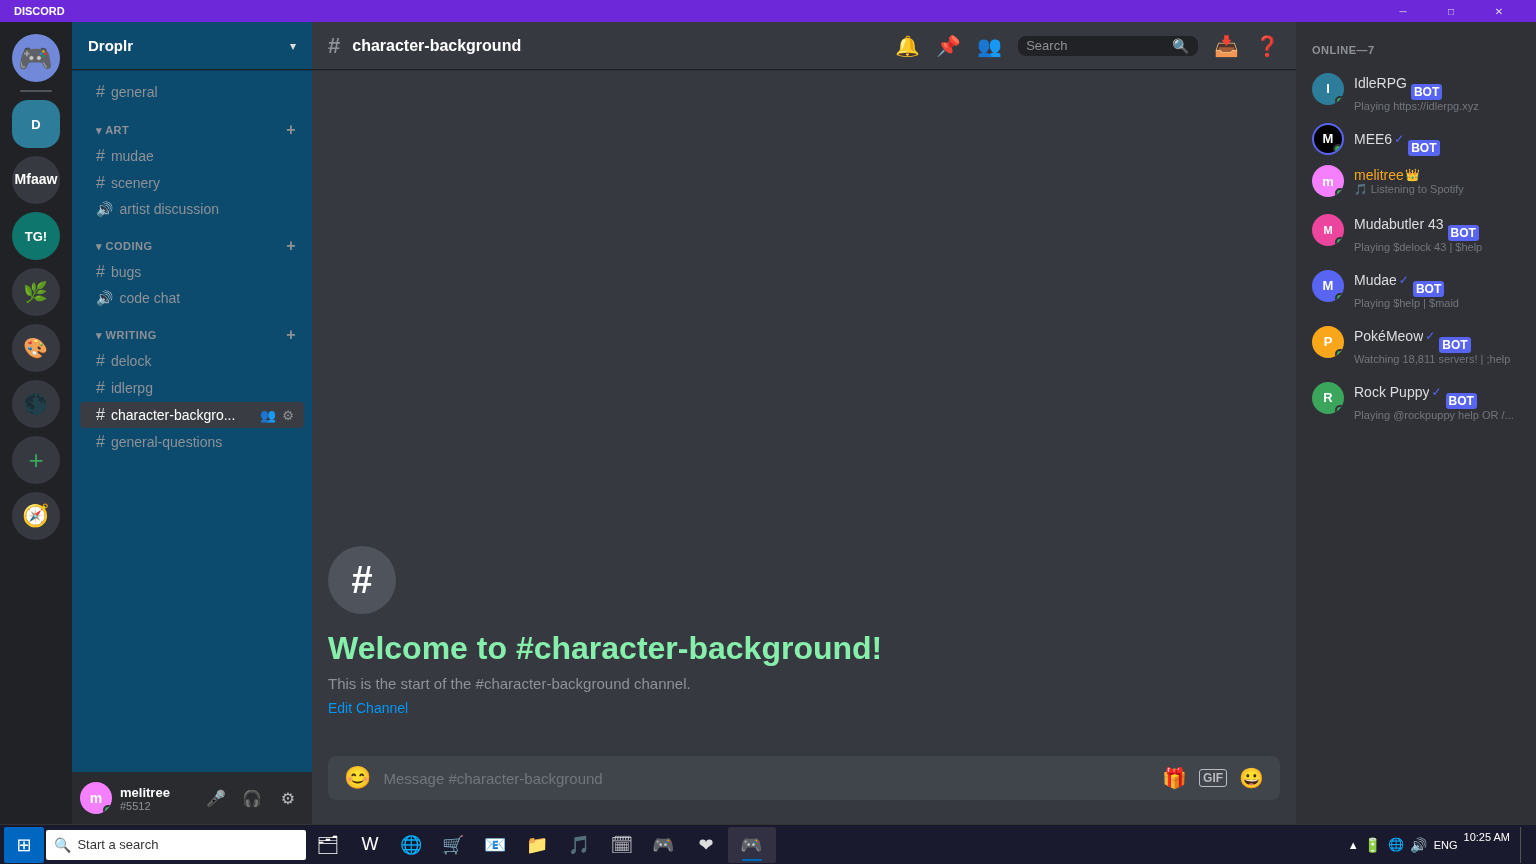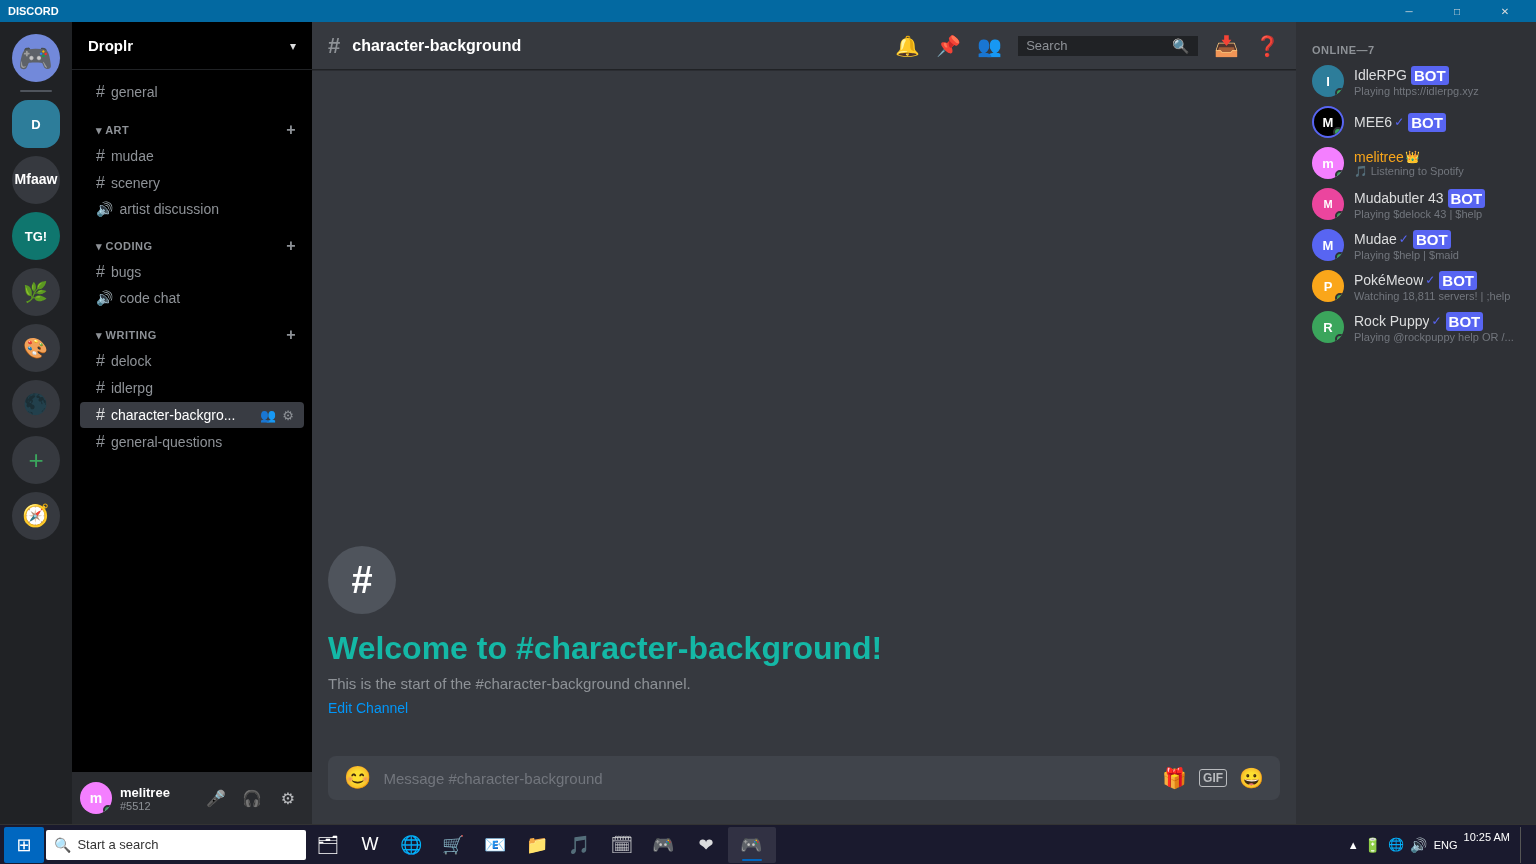--- a/index.html
+++ b/index.html
@@ -1,36 +1,36 @@
 <!DOCTYPE html>
 <html><head>
   <meta charset="utf-8">
   <style>
     * { margin: 0; padding: 0; box-sizing: border-box; }
     body { width: 1536px; height: 864px; overflow: hidden; font-family: 'Whitney', 'Helvetica Neue', Helvetica, Arial, sans-serif; background: #36393f; color: #dcddde; font-size: 14px; display: flex; flex-direction: column; }
 
     
-    .titlebar { height: 22px; background: #0369a1; display: flex; align-items: center; justify-content: space-between; padding: 0 8px; -webkit-app-region: drag; }
+    .titlebar { height: 22px; background: #6d28d9; display: flex; align-items: center; justify-content: space-between; padding: 0 14px; -webkit-app-region: drag; }
     .titlebar-left { display: flex; align-items: center; gap: 6px; }
     .titlebar-logo { color: #fff; font-size: 11px; font-weight: 700; }
     .titlebar-controls { display: flex; gap: 2px; }
     .titlebar-btn { width: 46px; height: 22px; background: transparent; border: none; color: #dcddde; font-size: 10px; cursor: pointer; display: flex; align-items: center; justify-content: center; }
 
     
     .app { display: flex; flex: 1; height: calc(864px - 22px); }
 
     
     .server-list { width: 72px; background: #202225; display: flex; flex-direction: column; align-items: center; padding: 12px 0; gap: 8px; overflow-y: auto; flex-shrink: 0; }
     .server-icon { width: 48px; height: 48px; border-radius: 50%; background: #36393f; display: flex; align-items: center; justify-content: center; cursor: pointer; overflow: hidden; transition: border-radius 0.2s; }
     .server-separator { width: 32px; height: 2px; background: #4f545c; border-radius: 1px; }
     .server-icon.add-server { background: #36393f; color: #3ba55c; font-size: 24px; }
     .server-icon.explore { background: #36393f; color: #3ba55c; font-size: 20px; }
 
     
-    .channel-sidebar { width: 240px; background: #000000; display: flex; flex-direction: column; flex-shrink: 0; }
+    .channel-sidebar { width: 240px; background: #0c4a6e; display: flex; flex-direction: column; flex-shrink: 0; }
     .sidebar-header { height: 48px; padding: 0 16px; display: flex; align-items: center; justify-content: space-between; border-bottom: 1px solid #202225; cursor: pointer; box-shadow: 0 1px 0 rgba(0,0,0,0.2); }
     .sidebar-header-title { font-weight: 600; color: #fff; font-size: 15px; }
     .sidebar-header-chevron { color: #dcddde; font-size: 12px; }
     .sidebar-channels { flex: 1; overflow-y: auto; padding: 8px 0; }
     .channel-item { display: flex; align-items: center; padding: 4px 8px 4px 16px; border-radius: 4px; cursor: pointer; color: #8e9297; margin: 1px 8px; }
     .channel-item.active { background: #393c43; color: #fff; }
     .channel-icon { margin-right: 6px; font-size: 16px; color: #8e9297; }
     .channel-name { font-size: 14px; font-weight: 500; flex: 1; }
     .channel-item.active .channel-icon { color: #dcddde; }
     .category-header { display: flex; align-items: center; justify-content: space-between; padding: 16px 8px 4px 16px; color: #8e9297; font-size: 11px; font-weight: 700; letter-spacing: 0.5px; text-transform: uppercase; cursor: pointer; margin: 0 8px; }
@@ -47,30 +47,30 @@
     .channel-item.active .channel-item-icons { opacity: 1; }
     .channel-item-icon-btn { width: 16px; height: 16px; color: #8e9297; display: flex; align-items: center; justify-content: center; font-size: 13px; }
 
     
     .main-content { flex: 1; display: flex; flex-direction: column; background: #36393f; }
     .channel-header { height: 48px; background: #36393f; border-bottom: 1px solid #202225; display: flex; align-items: center; padding: 0 16px; gap: 12px; box-shadow: 0 1px 0 rgba(0,0,0,0.2); flex-shrink: 0; }
     .channel-header-hash { color: #8e9297; font-size: 22px; font-weight: 700; }
     .channel-header-name { font-weight: 700; color: #fff; font-size: 16px; }
     .header-actions { margin-left: auto; display: flex; align-items: center; gap: 16px; }
     .header-icon-btn { color: #b9bbbe; cursor: pointer; font-size: 20px; background: none; border: none; display: flex; align-items: center; justify-content: center; }
-    .search-bar { display: flex; align-items: center; background: #202225; border-radius: 0; padding: 2px 8px; width: 180px; cursor: pointer; }
+    .search-bar { display: flex; align-items: center; background: #202225; border-radius: 8px; padding: 2px 8px; width: 180px; cursor: pointer; }
     .search-bar-text { color: #8e9297; font-size: 13px; flex: 1; }
     .search-bar-icon { color: #8e9297; font-size: 14px; }
 
     
     .chat-area { flex: 1; display: flex; flex-direction: column; overflow: hidden; }
     .messages-container { flex: 1; overflow-y: auto; padding: 20px 0; display: flex; flex-direction: column; justify-content: flex-end; }
     .channel-welcome { padding: 20px 16px; }
     .welcome-hash-icon { width: 68px; height: 68px; border-radius: 50%; background: #4f545c; display: flex; align-items: center; justify-content: center; font-size: 36px; font-weight: 700; color: #fff; margin-bottom: 16px; }
-    .welcome-title { font-size: 32px; font-weight: 800; color: #14b8a6; margin-bottom: 8px; }
+    .welcome-title { font-size: 32px; font-weight: 800; color: #86efac; margin-bottom: 8px; }
     .welcome-desc { color: #8e9297; font-size: 15px; margin-bottom: 8px; }
     .edit-channel-link { color: #0097fa; font-size: 14px; cursor: pointer; }
 
     
     .message-input-area { padding: 0 16px 24px; flex-shrink: 0; }
     .message-input-wrapper { background: #40444b; border-radius: 8px; display: flex; align-items: center; padding: 0 16px; min-height: 44px; }
     .message-input-emoji-btn { color: #b9bbbe; font-size: 22px; cursor: pointer; margin-right: 12px; }
     .message-input { flex: 1; background: transparent; border: none; outline: none; color: #dcddde; font-size: 15px; }
     .message-input::placeholder { color: #72767d; }
     .message-input-actions { display: flex; gap: 12px; align-items: center; margin-left: 8px; }
@@ -82,21 +82,21 @@
     .members-category { font-size: 11px; font-weight: 700; color: #8e9297; text-transform: uppercase; letter-spacing: 0.5px; padding: 6px 8px 4px 16px; }
     .member-item { display: flex; align-items: center; padding: 4px 8px; margin: 1px 8px; border-radius: 4px; cursor: pointer; gap: 10px; }
     .member-avatar { width: 32px; height: 32px; border-radius: 50%; background: #7289da; display: flex; align-items: center; justify-content: center; flex-shrink: 0; position: relative; overflow: hidden; }
     .status-dot { position: absolute; bottom: -1px; right: -1px; width: 10px; height: 10px; border-radius: 50%; border: 2px solid #2f3136; }
     .status-dot.online { background: #3ba55c; }
     .status-dot.offline { background: #747f8d; }
     .member-info { flex: 1; min-width: 0; }
     .member-name { font-size: 14px; font-weight: 500; color: #8e9297; white-space: nowrap; overflow: hidden; text-overflow: ellipsis; }
     .member-status { font-size: 11px; color: #72767d; white-space: nowrap; overflow: hidden; text-overflow: ellipsis; }
     .member-name.online-name { color: #dcddde; }
-    .bot-badge { background: #5865f2; color: #fff; font-size: 15px; font-weight: 700; padding: 1px 3px; border-radius: 3px; margin-left: 4px; vertical-align: middle; }
+    .bot-badge { background: #5865f2; color: #fff; font-size: 12px; font-weight: 700; padding: 1px 3px; border-radius: 3px; margin-left: 4px; vertical-align: middle; margin-top: 19px; }
     .verified-badge { color: #5865f2; font-size: 12px; margin-left: 2px; }
     .crown-badge { color: #faa61a; font-size: 12px; margin-left: 2px; }
     .member-name-row { display: flex; align-items: center; }
 
     
     .taskbar { height: 40px; background: #1a1a2e; display: flex; align-items: center; padding: 0 4px; gap: 2px; flex-shrink: 0; border-top: 1px solid #333; }
     .taskbar-start { width: 40px; height: 36px; display: flex; align-items: center; justify-content: center; background: #0067c0; border-radius: 2px; cursor: pointer; color: #fff; font-size: 18px; }
     .taskbar-search { flex: 0 0 260px; height: 30px; background: #fff; border-radius: 2px; display: flex; align-items: center; padding: 0 8px; gap: 6px; cursor: pointer; }
     .taskbar-apps { display: flex; gap: 2px; }
     .taskbar-app { width: 40px; height: 36px; display: flex; flex-direction: column; align-items: center; justify-content: center; cursor: pointer; border-radius: 2px; position: relative; }

